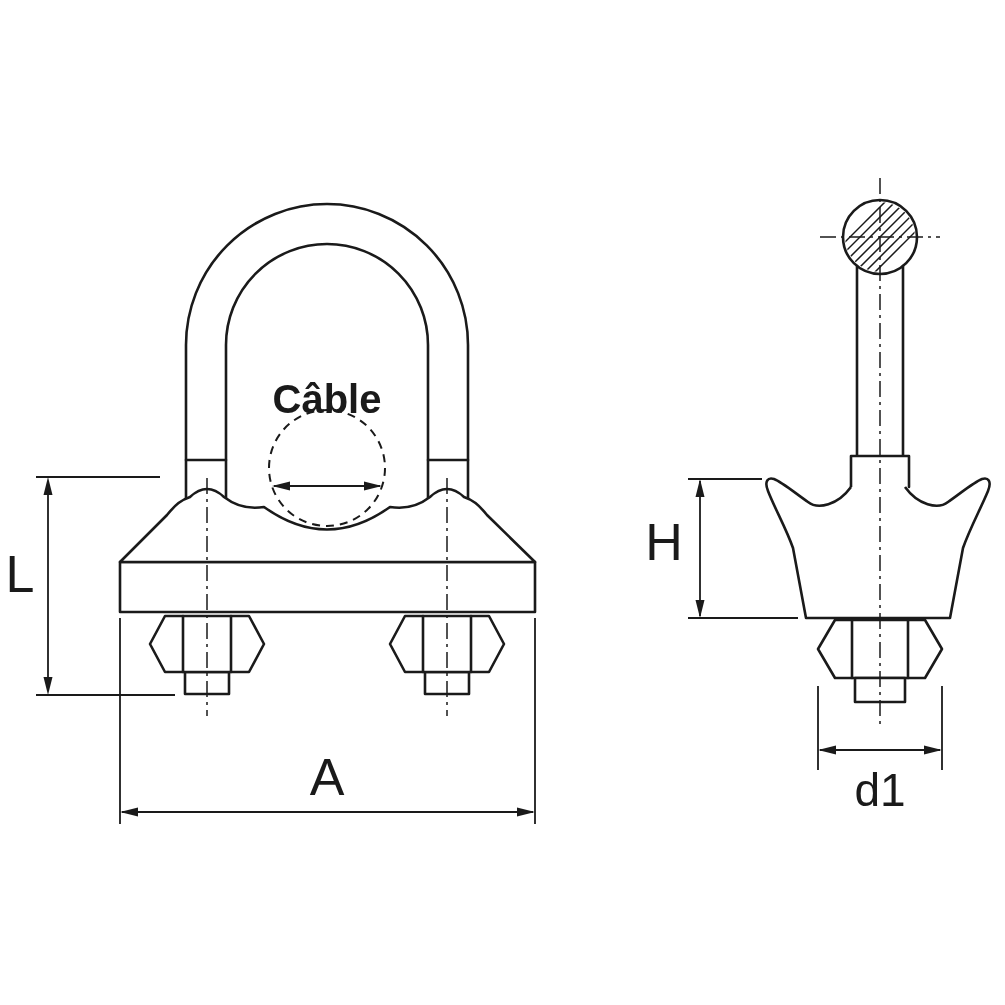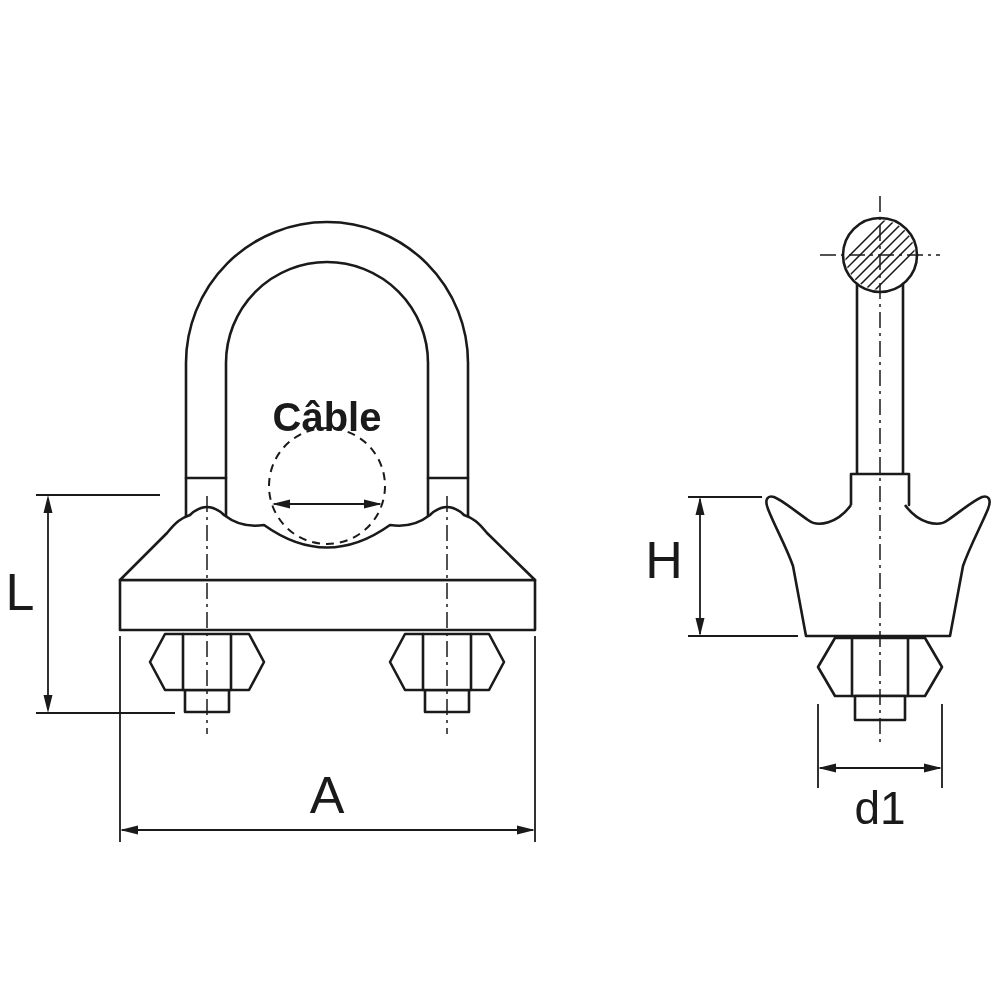--- a/index.html
+++ b/index.html
@@ -4,21 +4,21 @@
 <style>
   html, body {
     margin: 0;
     padding: 0;
     width: 1005px;
     height: 1005px;
     background: var(--bg-color, #ffffff);
     font-family: "Liberation Sans", sans-serif;
     overflow: hidden;
   }
-  .stage { width: 1005px; height: 946px; position: relative; margin-top: 18px; }
+  .stage { width: 1005px; height: 946px; position: relative; }
   svg { display: block; }
 
   .outline {
     fill: none;
     stroke: var(--line-color, #1a1a1a);
     stroke-width: 2.6;
     stroke-linejoin: round;
     stroke-linecap: round;
   }
   .solid-white {

